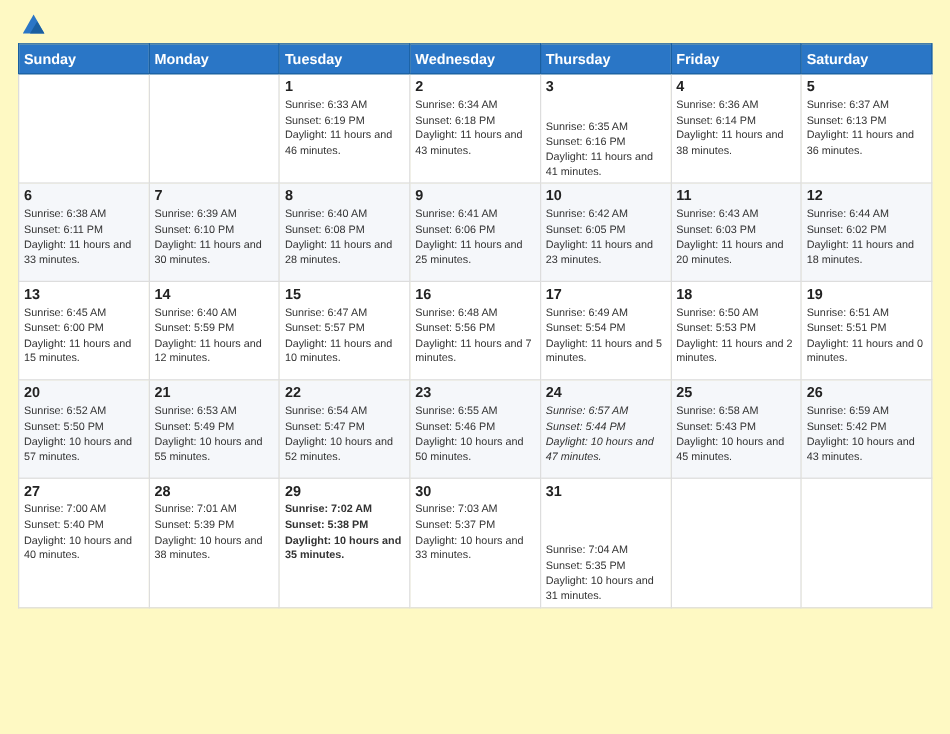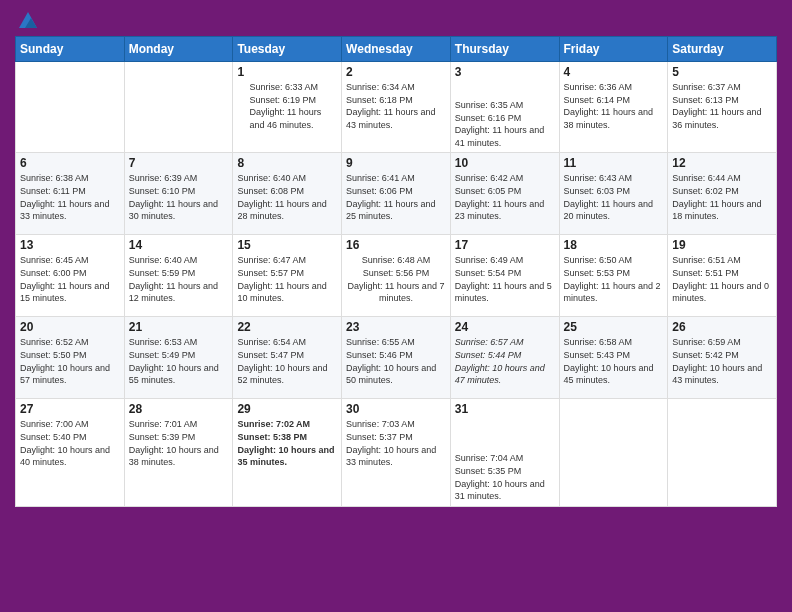--- a/index.html
+++ b/index.html
@@ -6,21 +6,21 @@
     body {
       font-family: Arial, sans-serif;
       background: #fff;
       width: 792px;
       height: 612px;
       overflow: hidden;
     }
     .page {
       width: 792px;
       height: 612px;
-      background: #701a75;
+      background: #fef9c3;
       padding: 10px 15px 10px 15px;
     }
     .header {
       display: flex;
       justify-content: space-between;
       align-items: flex-start;
       margin-bottom: 8px;
     }
     .logo {
       display: flex;
@@ -134,21 +134,21 @@
           <th>Friday</th>
           <th>Saturday</th>
         </tr>
     </thead>
     <tbody id="calendar-body">
     <tr>
           <td class="empty-cell"></td>
           <td class="empty-cell"></td>
           <td>
             <span class="day-number">1</span>
-            <div class="day-info" style="white-space: pre-line; margin-left: 12px;">Sunrise: 6:33 AM
+            <div class="day-info" style="white-space: pre-line;">Sunrise: 6:33 AM
 Sunset: 6:19 PM
 Daylight: 11 hours and 46 minutes.</div>
           </td>
           <td>
             <span class="day-number">2</span>
             <div class="day-info" style="white-space: pre-line;">Sunrise: 6:34 AM
 Sunset: 6:18 PM
 Daylight: 11 hours and 43 minutes.</div>
           </td>
           <td>
@@ -228,21 +228,21 @@
 Daylight: 11 hours and 12 minutes.</div>
           </td>
           <td>
             <span class="day-number">15</span>
             <div class="day-info" style="white-space: pre-line;">Sunrise: 6:47 AM
 Sunset: 5:57 PM
 Daylight: 11 hours and 10 minutes.</div>
           </td>
           <td>
             <span class="day-number">16</span>
-            <div class="day-info" style="white-space: pre-line; text-align: center;">Sunrise: 6:48 AM
+            <div class="day-info" style="white-space: pre-line;">Sunrise: 6:48 AM
 Sunset: 5:56 PM
 Daylight: 11 hours and 7 minutes.</div>
           </td>
           <td>
             <span class="day-number">17</span>
             <div class="day-info" style="white-space: pre-line;">Sunrise: 6:49 AM
 Sunset: 5:54 PM
 Daylight: 11 hours and 5 minutes.</div>
           </td>
           <td>

